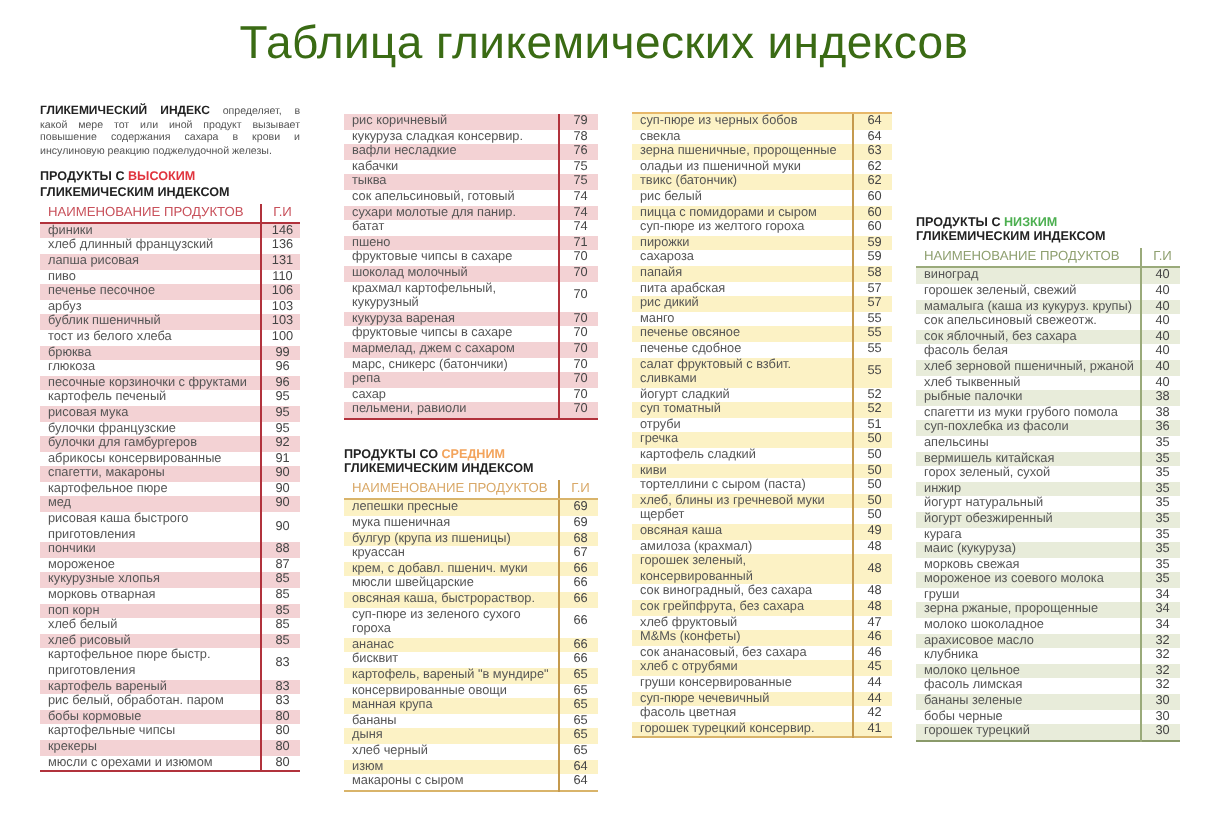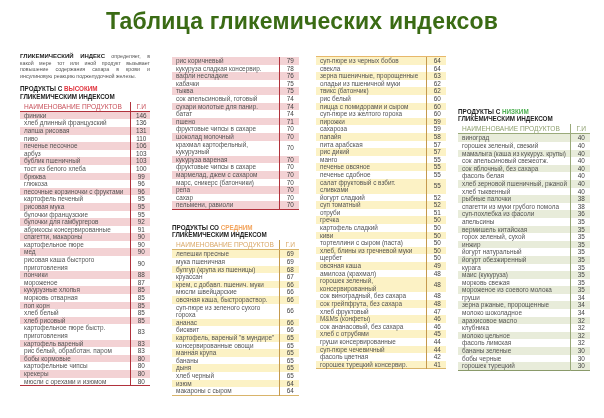--- a/index.html
+++ b/index.html
@@ -1,21 +1,21 @@
 <!DOCTYPE html>
 <html><head>
 <meta charset="utf-8">
 <style>
   * { box-sizing: border-box; margin: 0; padding: 0; }
   html, body { width: 604px; height: 418px; background: #ffffff; overflow: hidden; }
   body { font-family: "Liberation Sans", sans-serif; color: #333; position: relative; }
 
   .title {
     position: absolute; left: 0; top: 8px; width: 604px; text-align: center;
-    font-family: "Liberation Sans", sans-serif; font-weight: bold; font-size: 23px;
+    font-family: "Liberation Sans", sans-serif; font-weight: normal; font-size: 23px;
     color: #3a6b14; letter-spacing: 0.2px;
   }
 
   .col { position: absolute; }
   .intro { font-size: 5.3px; line-height: 6.6px; color: #555; text-align: justify; }
   .intro b { color: #222; font-weight: bold; font-size: 6px; }
 
   .sec-head { font-size: 6.3px; font-weight: bold; line-height: 7.2px; color: #222; margin-bottom: 2px; }
   .sec-head .hl { font-weight: bold; }
 

